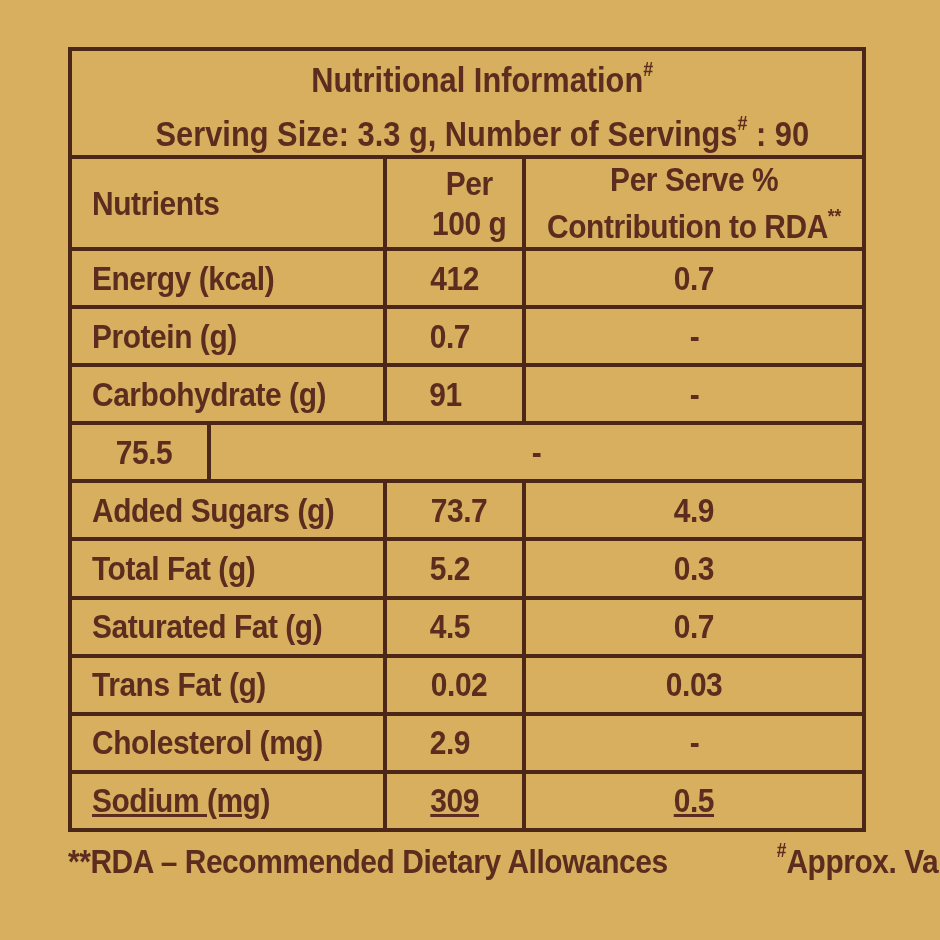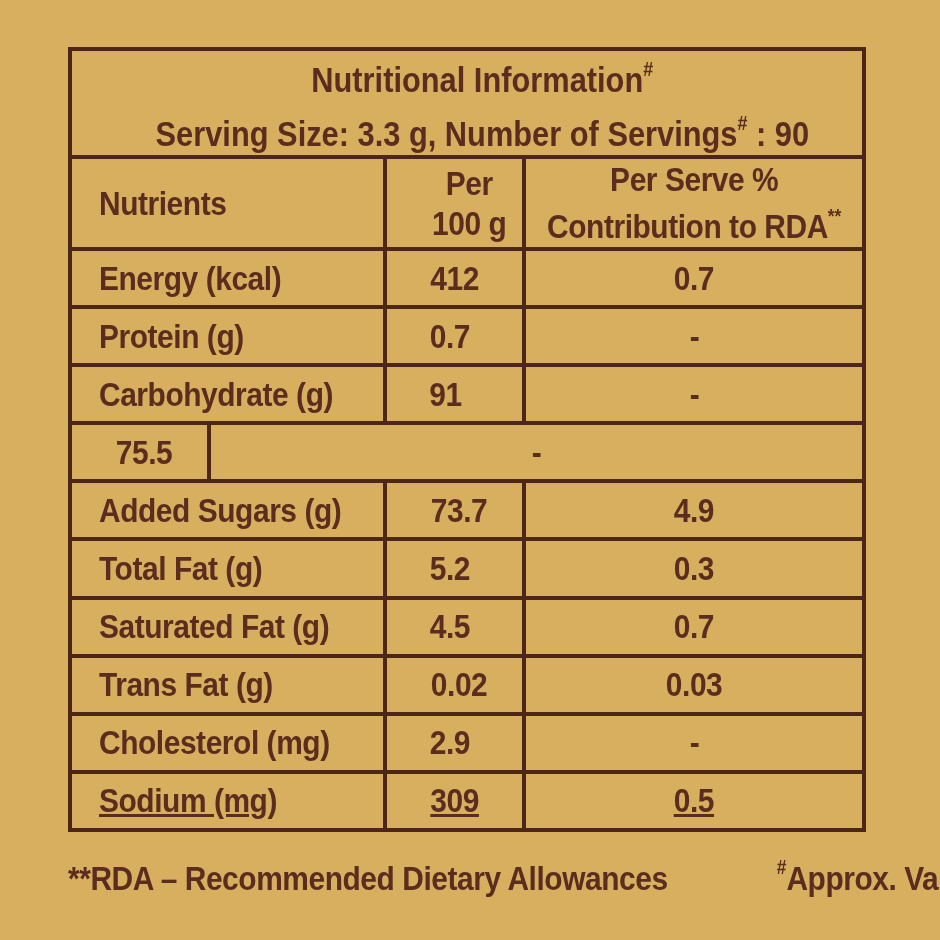--- a/index.html
+++ b/index.html
@@ -45,21 +45,21 @@
     flex: 1 1 0;
     display: flex;
     border-bottom: 4px solid var(--line);
   }
   .data-row:last-child { border-bottom: none; text-decoration: underline; }
   .c1 {
     width: 315px;
     border-right: 4px solid var(--line);
     display: flex;
     align-items: center;
-    padding-left: 27px;
+    padding-left: 20px;
   }
   .c2 {
     width: 139px;
     border-right: 4px solid var(--line);
     display: flex;
     align-items: center;
     justify-content: flex-start;
     text-align: center;
     padding-left: 40px;
   }
@@ -91,21 +91,20 @@
   .footer-notes {
     position: absolute;
     left: 68px; right: 64px;
     top: 834px;
     height: 54px;
     display: flex;
     justify-content: space-between;
     align-items: center;
     font-size: 34px;
     letter-spacing: -0.5px;
-    margin-top: 17px;
   }
 </style>
 </head>
 <body>
 
 <div class="label-table">
 
   <div class="title-cell">
     <span class="cond o-c"><span>Nutritional Information</span><sup>#</sup></span>
     <span class="cond o-c"><span>Serving Size: 3.3 g, Number of Servings</span><sup>#</sup><span> : 90</span></span>

